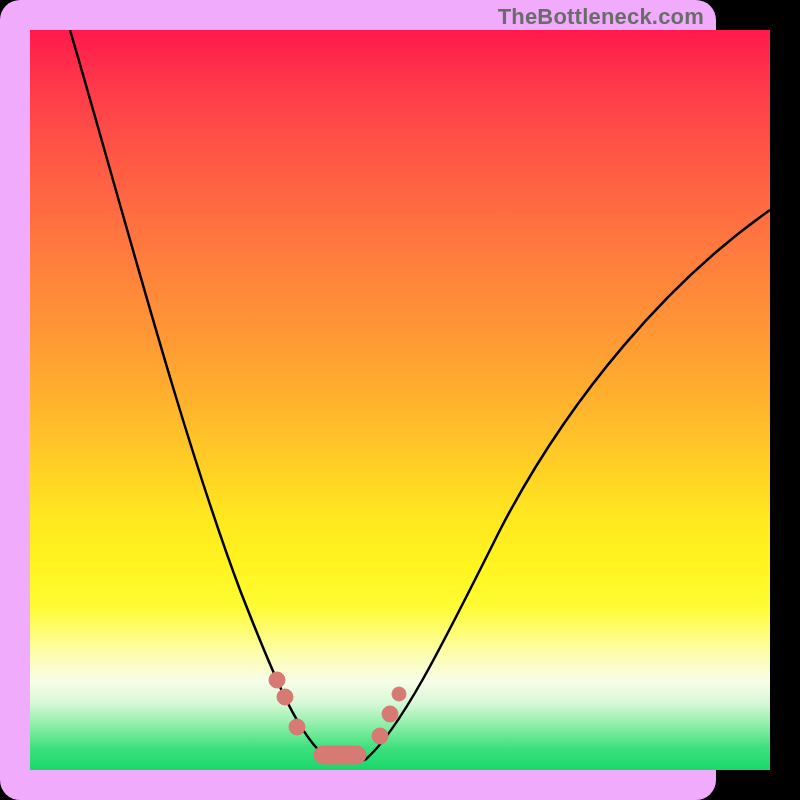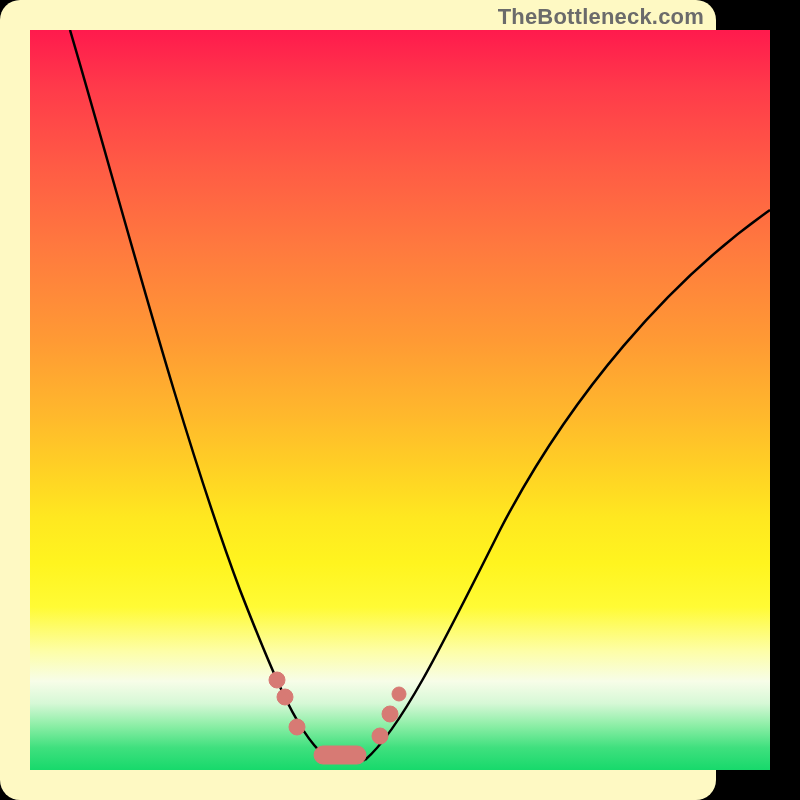--- a/index.html
+++ b/index.html
@@ -9,21 +9,21 @@
     height: 800px;
     background: #000;
     overflow: hidden;
   }
   .frame {
     position: absolute;
     left: 0;
     top: 0;
     width: 716px;
     height: 800px;
-    background: #fef9c3;
+    background: #f0abfc;
     border-radius: 20px;
   }
   .plot-area {
     position: absolute;
     left: 30px;
     top: 30px;
     width: 740px;
     height: 740px;
     background: linear-gradient(
       to bottom,

